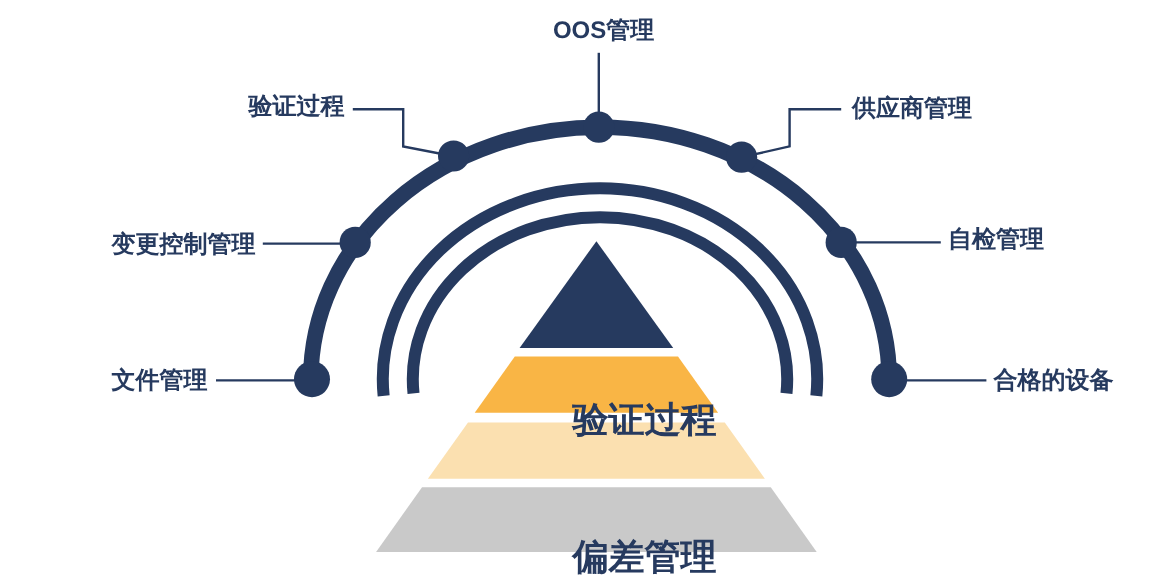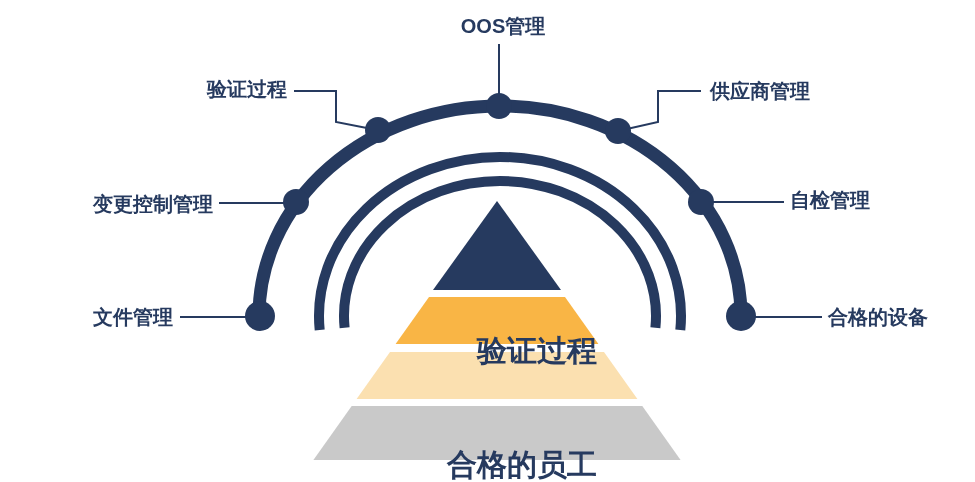--- a/index.html
+++ b/index.html
@@ -82,15 +82,15 @@
 
   <div class="arc-label" style="left:710px;top:77px;">供应商管理</div>
 
   <div class="arc-label" style="left:790px;top:186px;">自检管理</div>
 
   <div class="arc-label" style="left:828px;top:303px;">合格的设备</div>
 
   <div class="band-label" style="left:397px;top:305px;width:200px;">验证过程</div>
 
 
-  <div class="band-label" style="left:397px;top:419px;width:200px;">合格的员工</div>
+  <div class="band-label" style="left:397px;top:419px;width:200px;">偏差管理</div>
 
 </div>
 
 </body></html>

